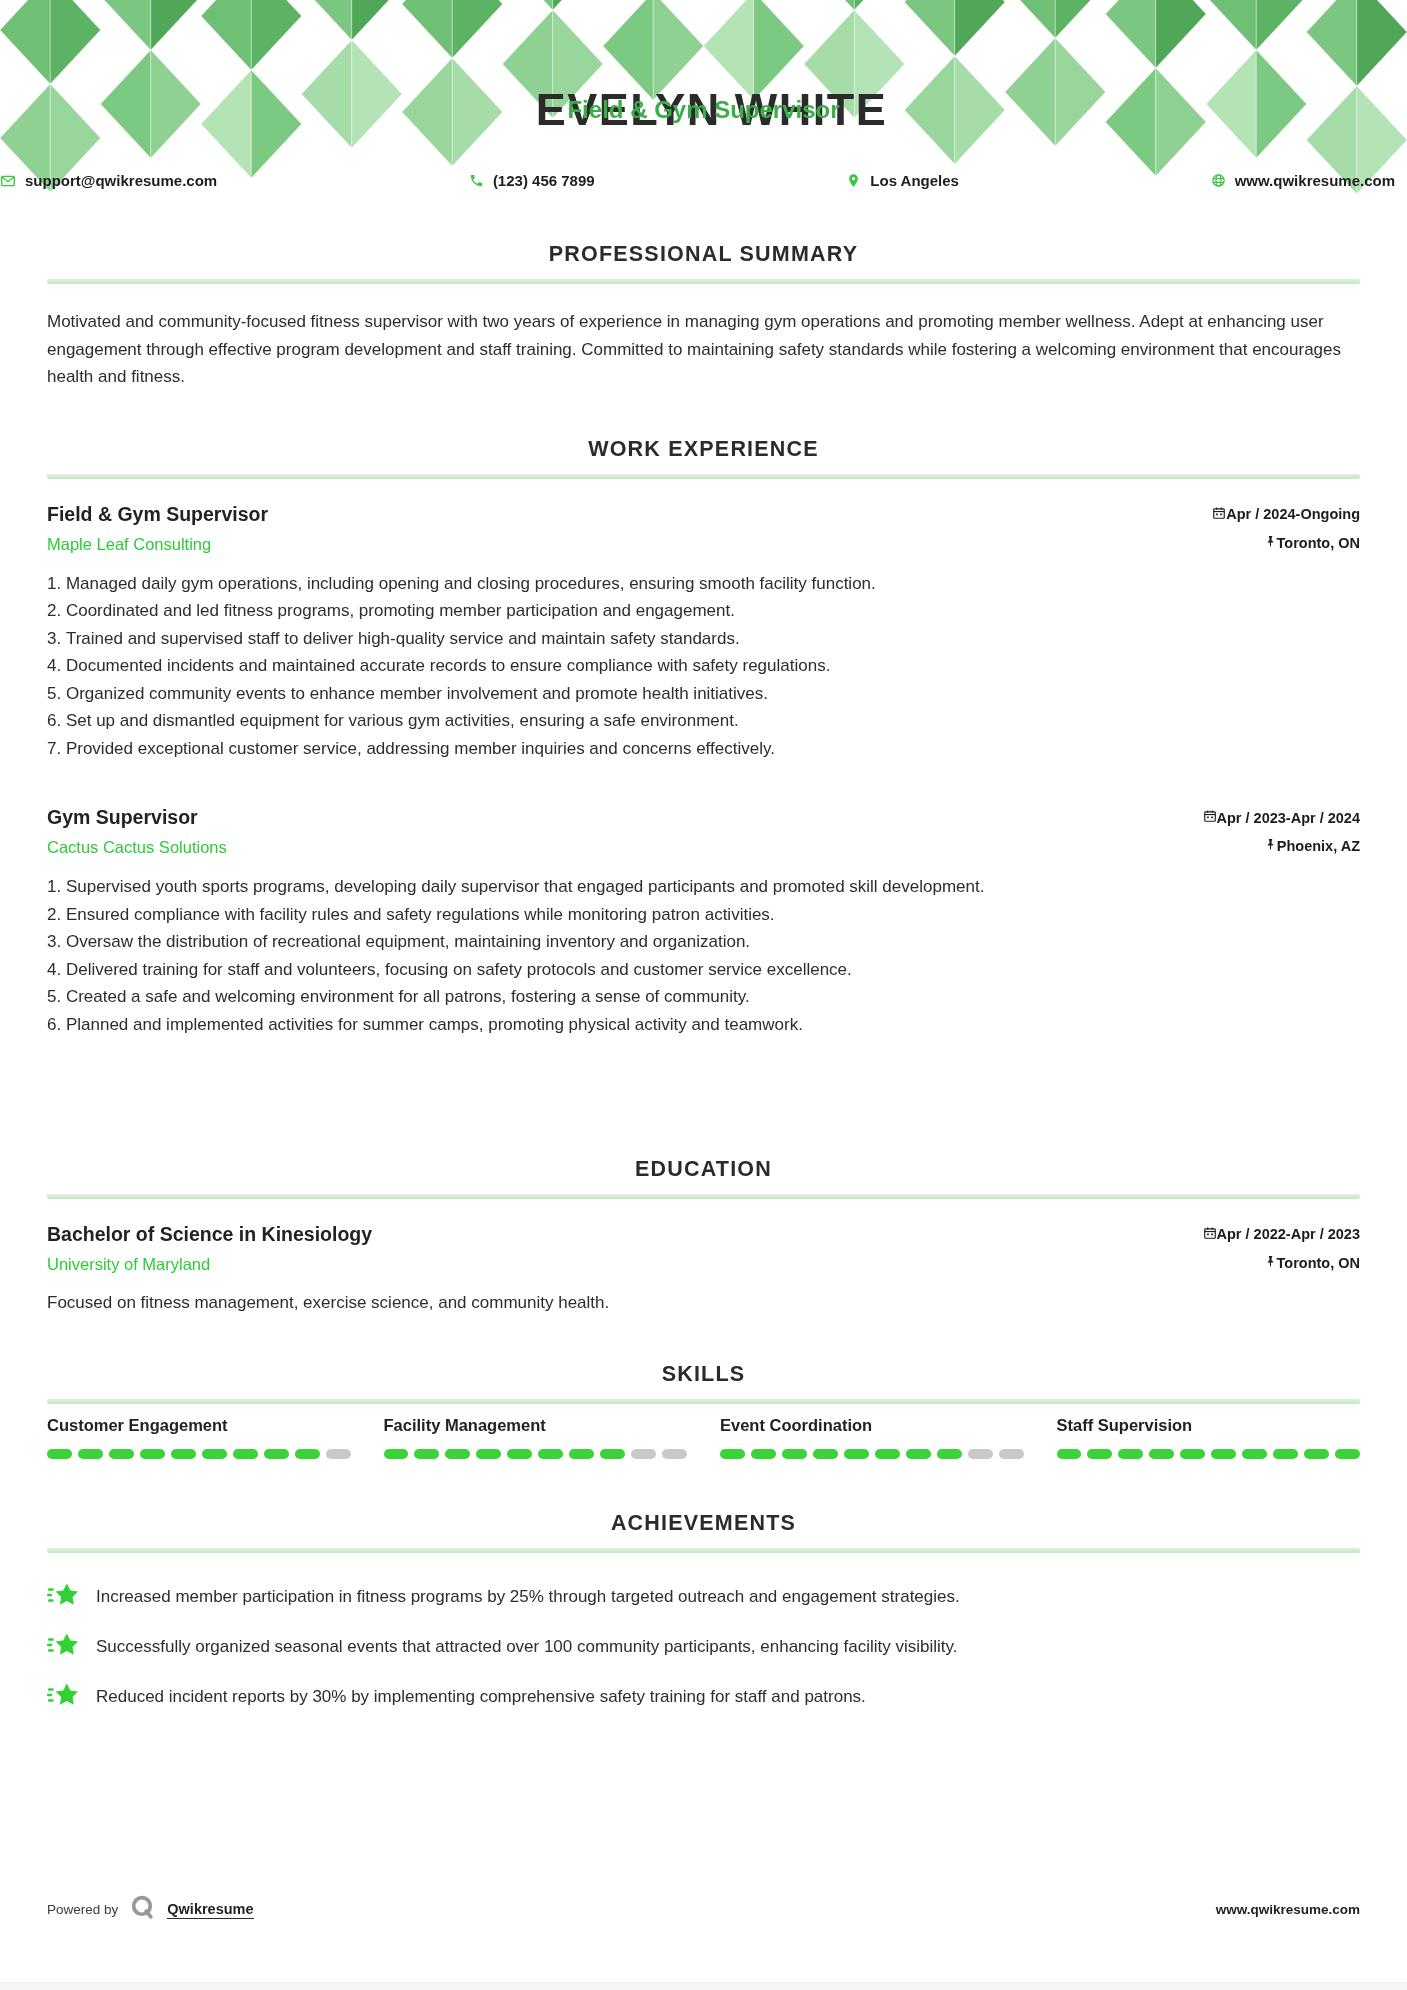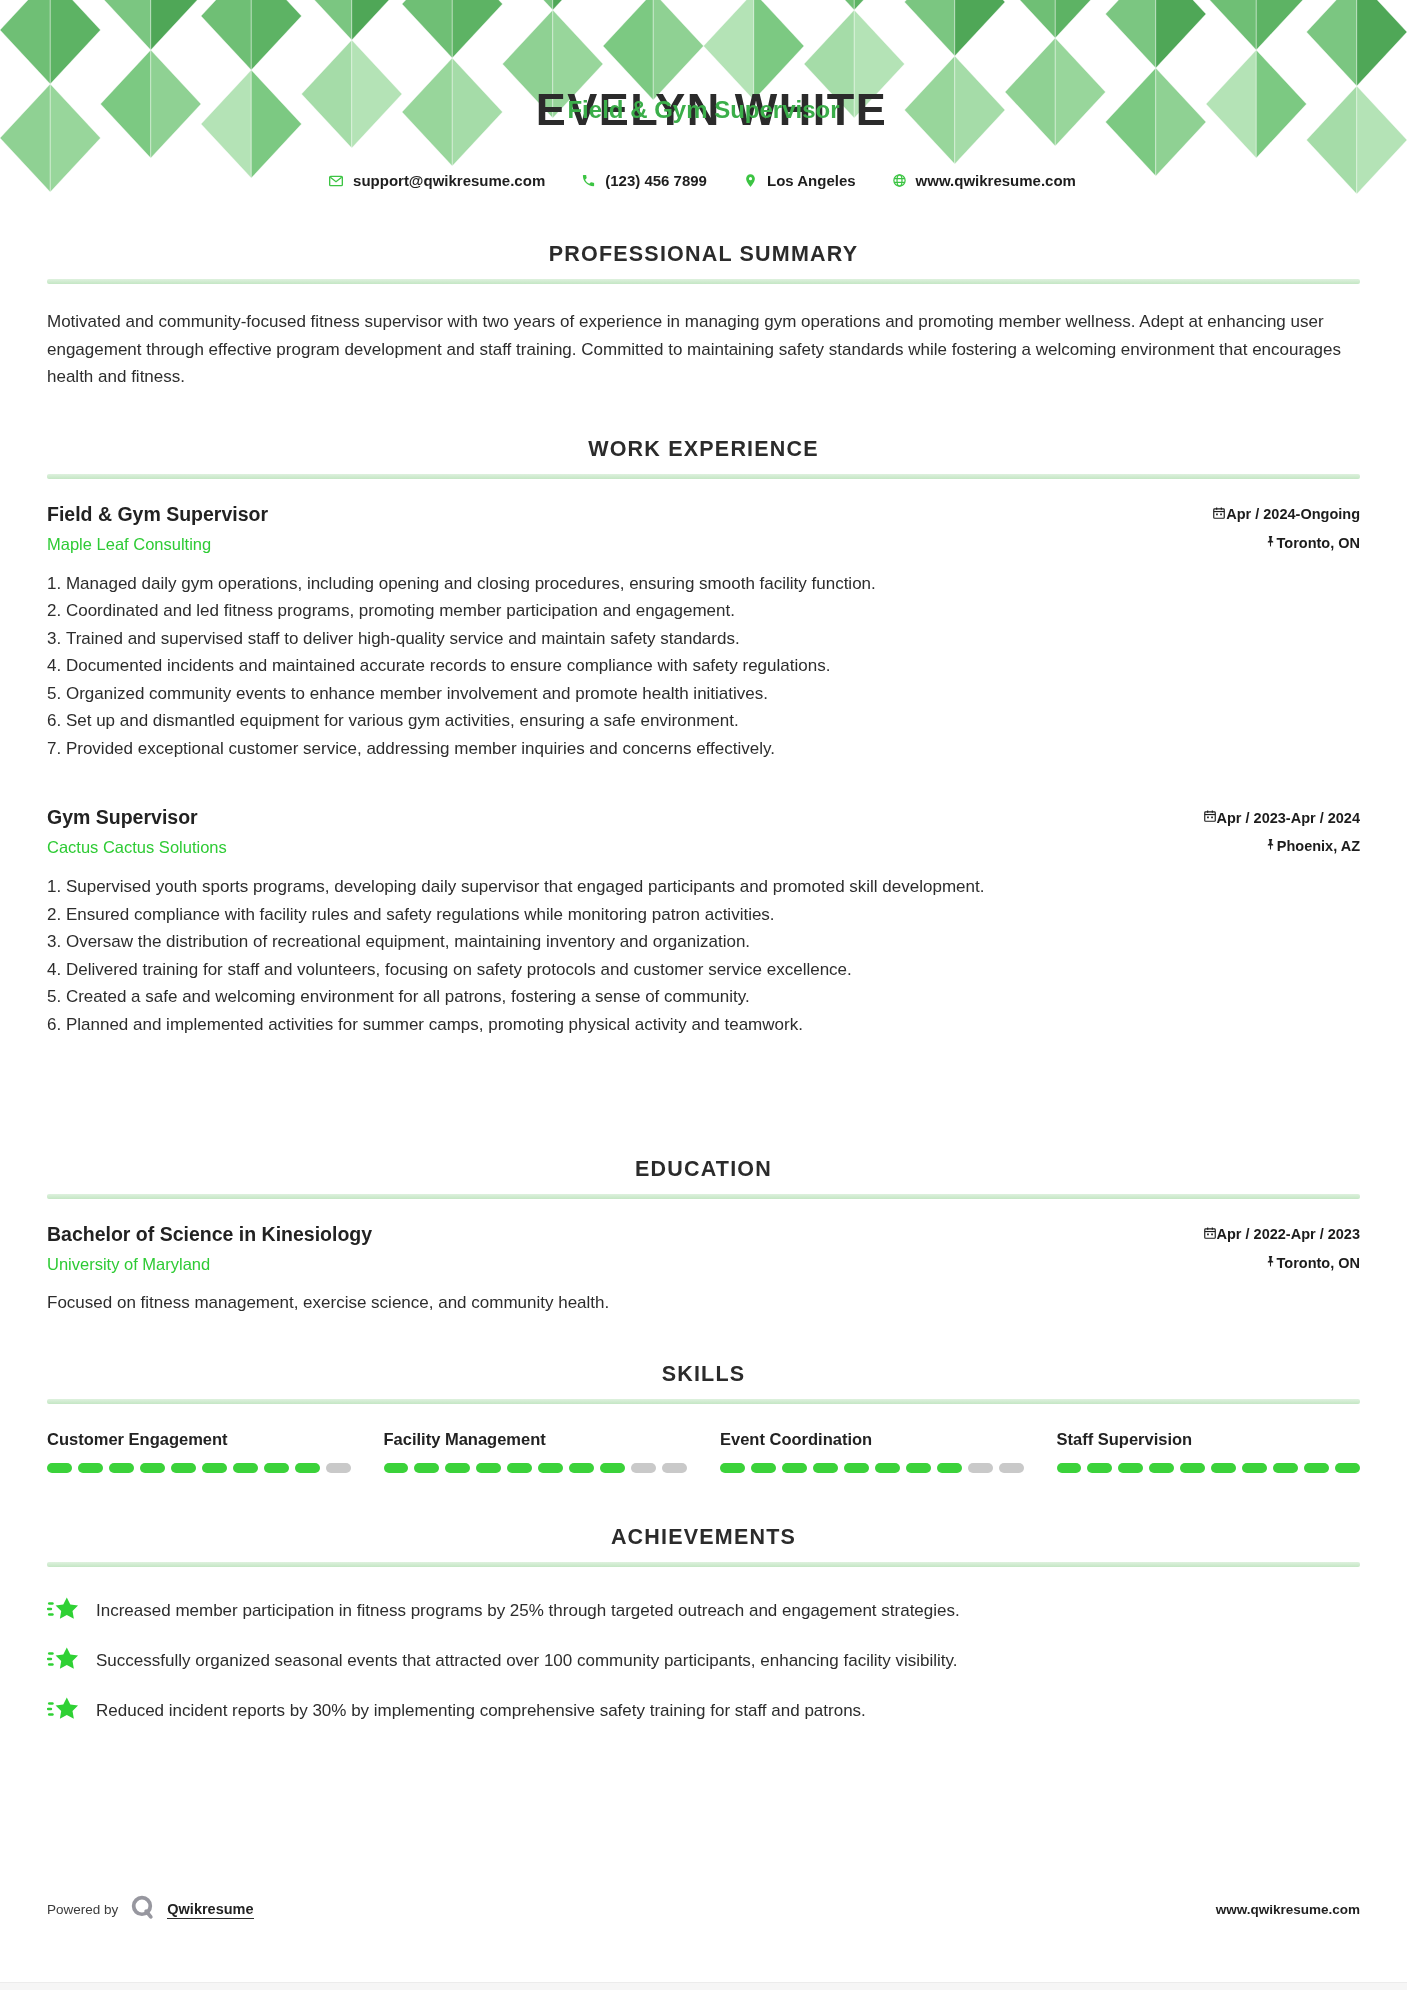--- a/index.html
+++ b/index.html
@@ -7,21 +7,21 @@
        font-family:"Liberation Sans","DejaVu Sans",sans-serif;color:#2d2d2d;}
   .page{position:absolute;inset:0;}
 
   
   .header{position:relative;height:206px;}
   .header svg.pattern{position:absolute;left:0;top:0;}
   .hname{position:absolute;left:16px;right:0;top:44px;text-align:center;
          font-size:45px;font-weight:800;letter-spacing:1.5px;color:#2b2b2b;z-index:2;margin-top:40px;}
   .hsub{position:absolute;left:0;right:0;top:96px;text-align:center;
         font-size:24px;font-weight:700;color:#3bae4a;z-index:2;}
-  .contacts{position:absolute;left:0;right:3px;top:172px;display:flex;justify-content:center;
+  .contacts{position:absolute;left:0;right:12px;top:172px;display:flex;justify-content:space-between;
             gap:36px;z-index:2;}
   .contact{display:flex;align-items:center;gap:9px;font-size:15px;font-weight:700;color:#1e1e1e;}
   .contact .ic{display:flex;align-items:center;}
 
   
   .content{padding:0 47px;}
   .section{margin-top:46px;}
   .section--summary{margin-top:36px;}
   .section--education{margin-top:118px;}
   .section--achievements{margin-top:52px;}
@@ -35,21 +35,21 @@
   .entry-head{display:flex;justify-content:space-between;align-items:flex-start;}
   .entry-title{margin:0;font-size:19.5px;font-weight:700;color:#222;}
   .company{margin-top:9px;font-size:16.5px;font-weight:400;color:#2ecb35;}
   .entry-right{display:flex;flex-direction:column;align-items:flex-end;gap:12px;padding-top:3px;}
   .meta{display:flex;align-items:center;font-size:14.5px;font-weight:700;color:#1c1c1c;}
   ol.bullets{margin:16px 0 0;padding:0;list-style:decimal inside;}
   ol.bullets li{font-size:17px;line-height:1.62;color:#2d2d2d;}
   .edu-desc{margin:15px 0 1px;font-size:17px;line-height:1.6;color:#2d2d2d;}
 
   
-  .skills-grid{margin-top:26px;display:grid;grid-template-columns:repeat(4,1fr);column-gap:45px;gap:33px;}
+  .skills-grid{margin-top:12px;display:grid;grid-template-columns:repeat(4,1fr);column-gap:45px;gap:33px;}
   .skill-name{font-size:16.5px;font-weight:700;color:#222;}
   .skill-bar{margin-top:14px;display:flex;gap:6px;}
   .seg{flex:1;height:10px;border-radius:5px;background:#c9c9c9;}
   .seg.on{background:#3bd23a;}
 
   
   .ach-list{margin-top:28px;}
   .ach{display:flex;align-items:center;gap:16px;margin-bottom:17px;min-height:30px;}
   .ach-text{font-size:17px;color:#2d2d2d;}
 

